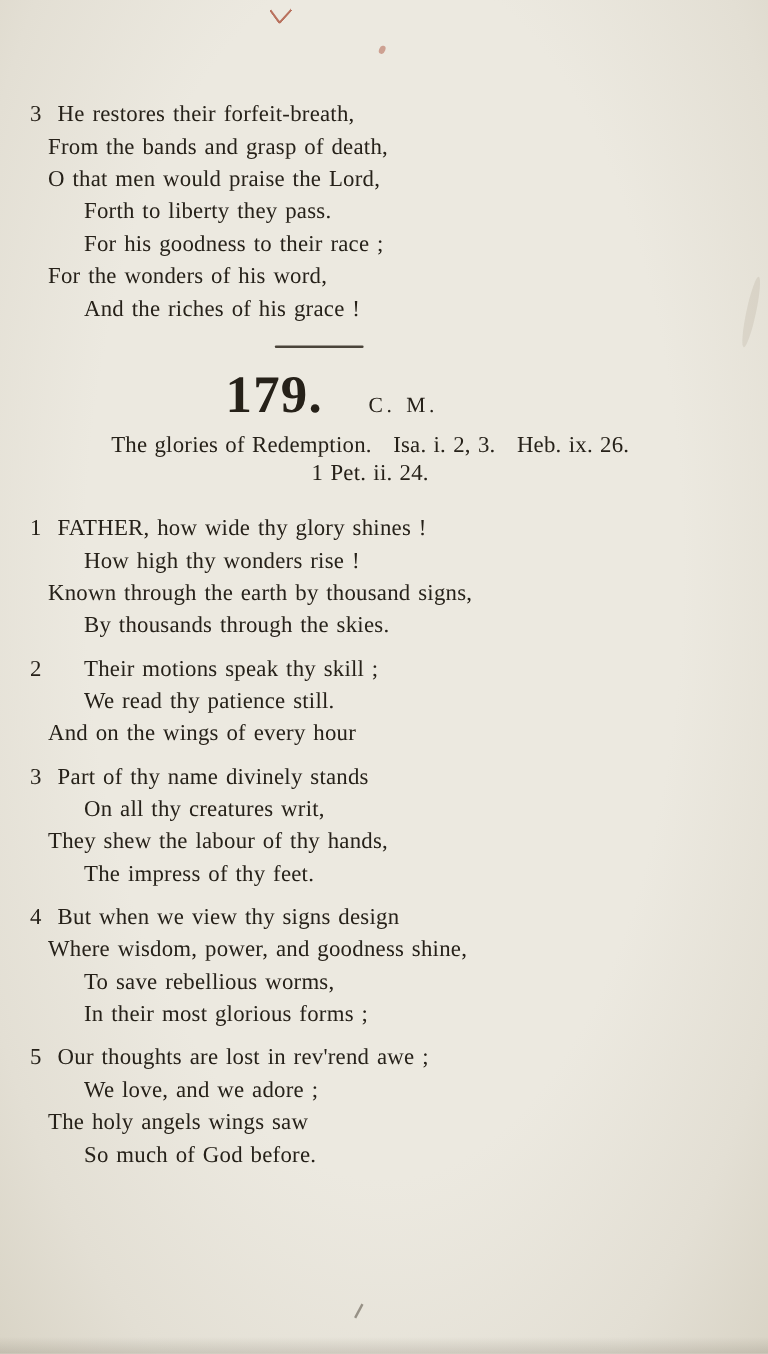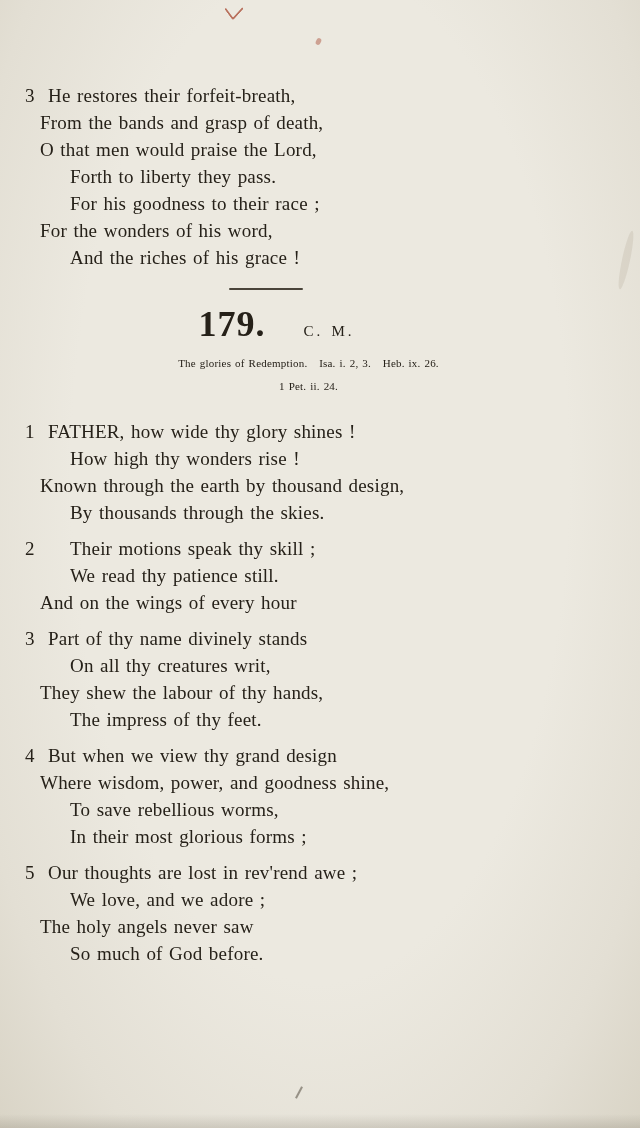--- a/index.html
+++ b/index.html
@@ -64,31 +64,31 @@
   }
   .hymn-header {
     display: flex;
     justify-content: center;
     align-items: baseline;
     gap: 38px;
     transform: translateX(-44px);
     margin-top: 13px;
   }
   .hymn-number {
-    font-size: 36px;
+    font-size: 44px;
     font-weight: bold;
     letter-spacing: 1px;
   }
   .hymn-meter {
-    font-size: 15px;
+    font-size: 18px;
     letter-spacing: 3px;
   }
   .subtitle {
     text-align: center;
-    font-size: 11px;
+    font-size: 19px;
     line-height: 22.5px;
     margin-top: 7px;
     transform: translateX(-12px);
     letter-spacing: 0.2px;
     word-spacing: 1px;
   }
   .subtitle .sub1 { white-space: pre-wrap; }
   .verses { margin-top: 21px; }
 
   
@@ -160,21 +160,21 @@
     </div>
 
     <div class="verses">
 
       <div class="verse">
         <div class="vl first">
           <span class="vnum">1</span>
           <span>FATHER, how wide thy glory shines !</span>
         </div>
         <div class="vl deep">How high thy wonders rise !</div>
-        <div class="vl">Known through the earth by thousand design,</div>
+        <div class="vl">Known through the earth by thousand signs,</div>
         <div class="vl deep">By thousands through the skies.</div>
       </div>
 
       <div class="verse">
         <div class="vl first">
           <span class="vnum">2</span>
         </div>
         <div class="vl deep">Their motions speak thy skill ;</div>
         <div class="vl deep">We read thy patience still.</div>
         <div class="vl">And on the wings of every hour</div>
@@ -186,32 +186,32 @@
           <span>Part of thy name divinely stands</span>
         </div>
         <div class="vl deep">On all thy creatures writ,</div>
         <div class="vl">They shew the labour of thy hands,</div>
         <div class="vl deep">The impress of thy feet.</div>
       </div>
 
       <div class="verse">
         <div class="vl first">
           <span class="vnum">4</span>
-          <span>But when we view thy grand design</span>
+          <span>But when we view thy signs design</span>
         </div>
         <div class="vl">Where wisdom, power, and goodness shine,</div>
         <div class="vl deep">To save rebellious worms,</div>
         <div class="vl deep">In their most glorious forms ;</div>
       </div>
 
       <div class="verse">
         <div class="vl first">
           <span class="vnum">5</span>
           <span>Our thoughts are lost in rev'rend awe ;</span>
         </div>
         <div class="vl deep">We love, and we adore ;</div>
-        <div class="vl">The holy angels never saw</div>
+        <div class="vl">The holy angels wings saw</div>
         <div class="vl deep">So much of God before.</div>
       </div>
 
     </div>
   </div>
 </div>
 
 </body></html>

